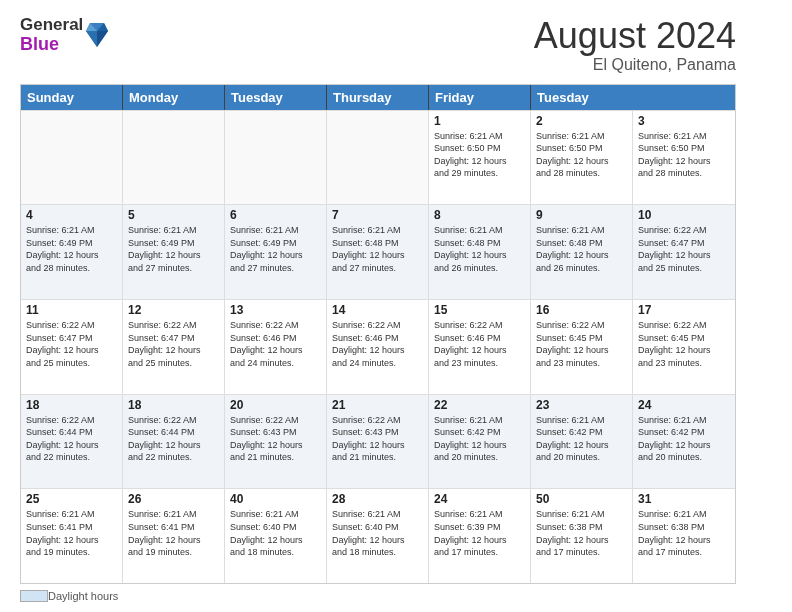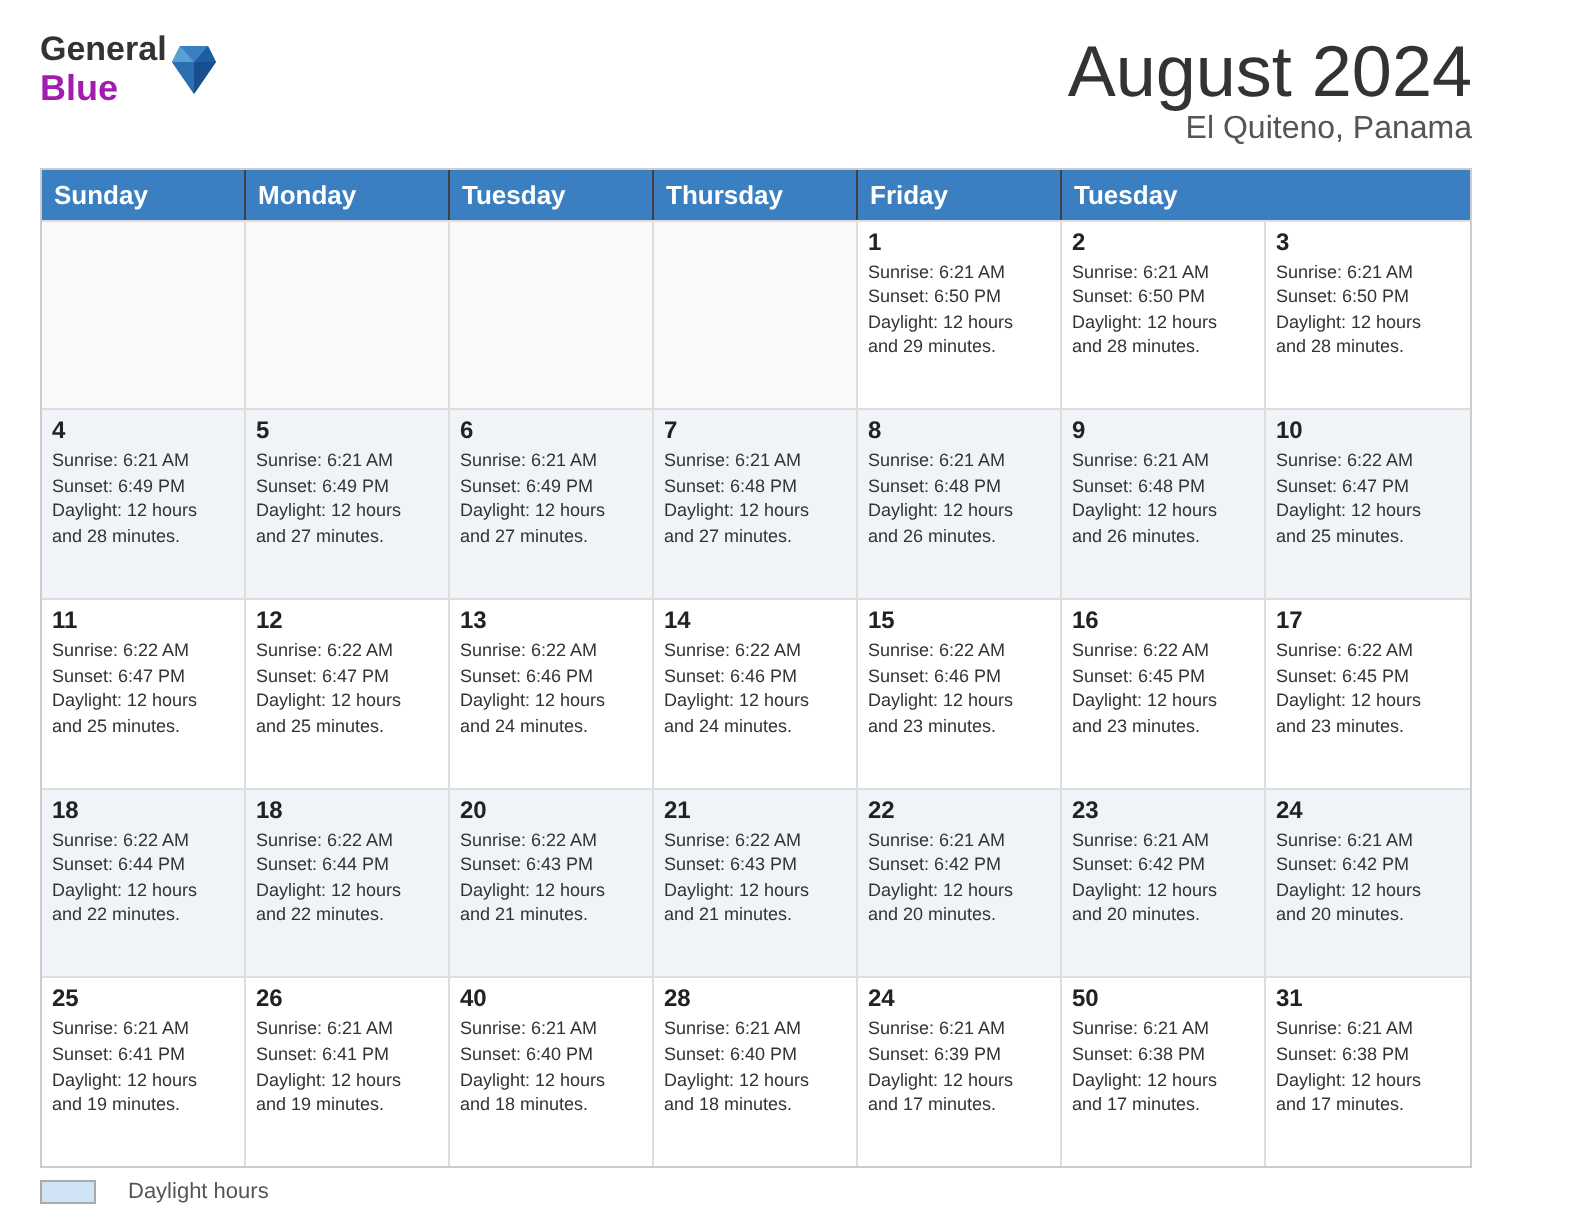--- a/index.html
+++ b/index.html
@@ -91,21 +91,21 @@
       margin-bottom: 2px;
     }
     .cell-info {
       font-size: 9px;
       color: #333;
       line-height: 1.4;
     }
     .footer {
       display: flex;
       align-items: center;
-      gap: 16px;
+      gap: 0;
       margin-top: 6px;
       font-size: 11px;
       color: #555;
     }
     .footer-box {
       width: 28px;
       height: 12px;
       background: #d0e4f5;
       border: 1px solid #aaa;
       display: inline-block;

